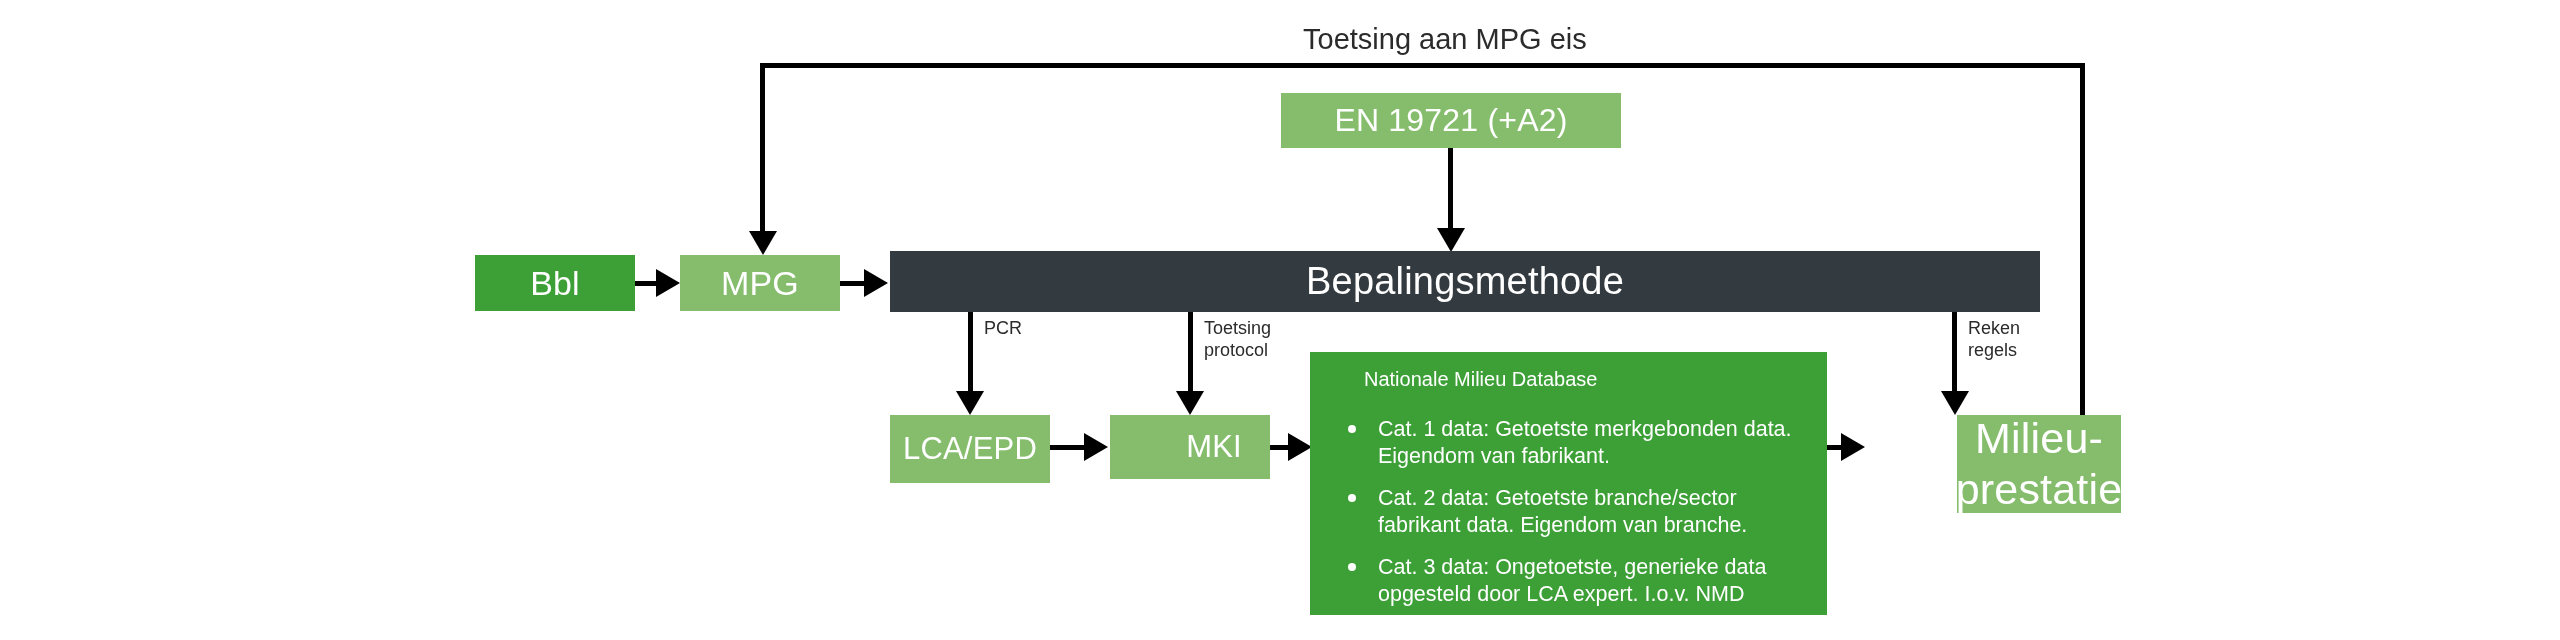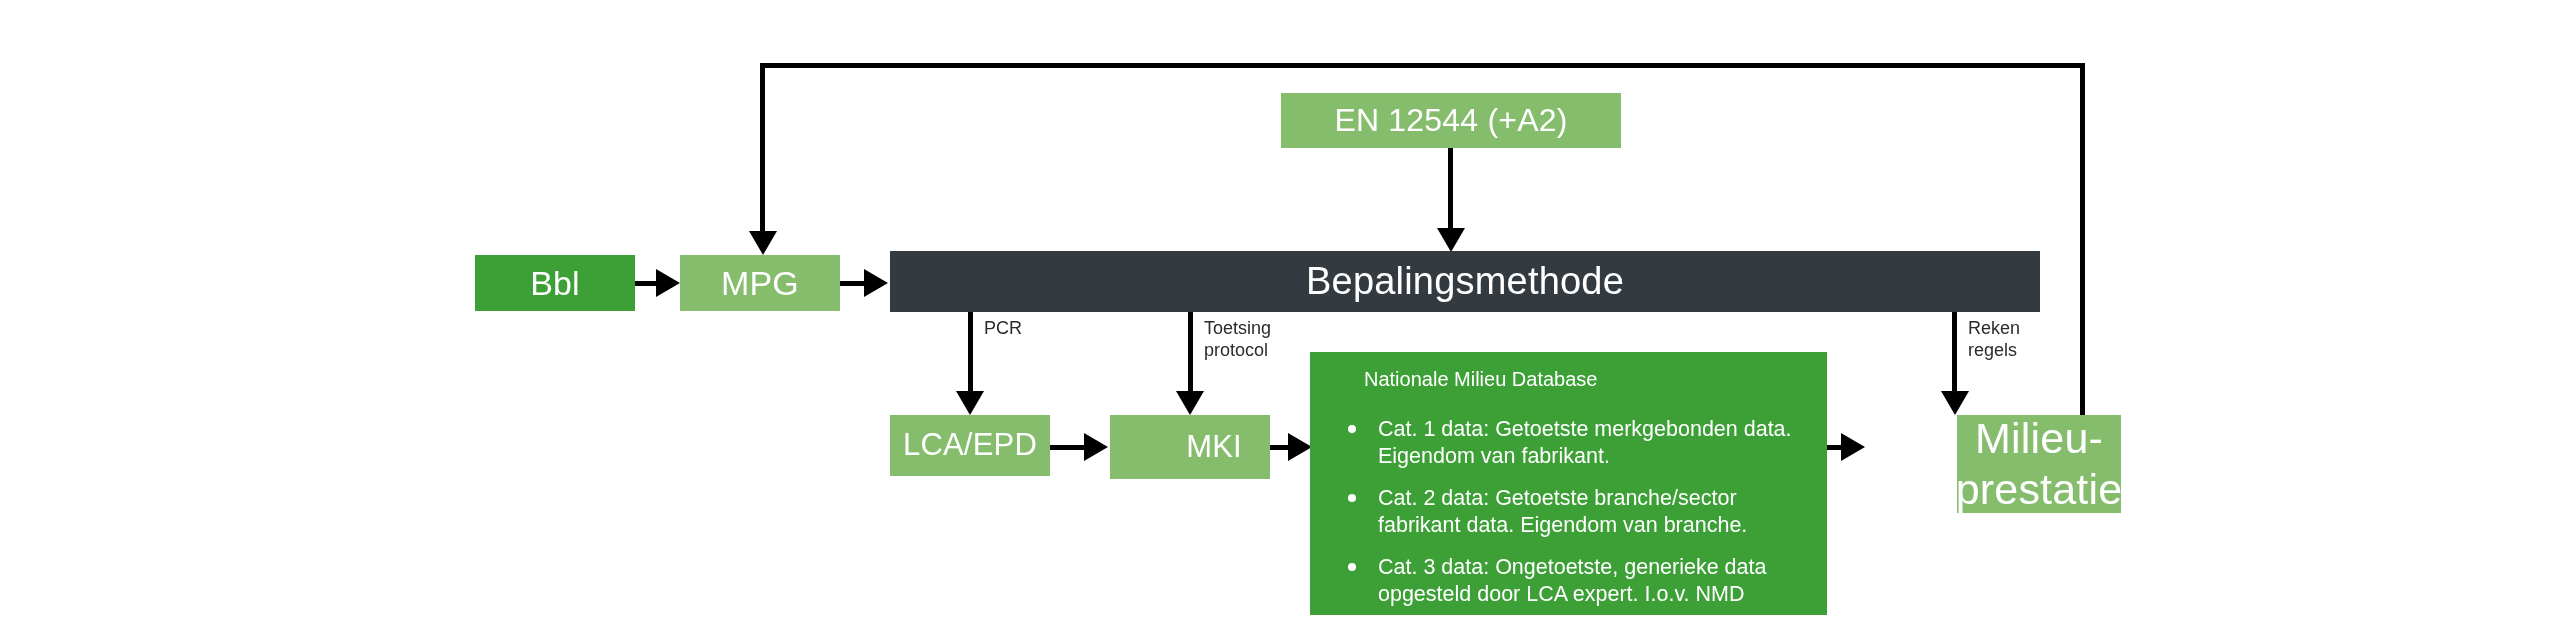--- a/index.html
+++ b/index.html
@@ -27,21 +27,21 @@
   }
   .green-dark{background:#3da037;}
   .green-light{background:#85bd6d;}
   .slate{background:#343b40;}
 
   
   #node-bbl{left:475px;top:255px;width:160px;height:56px;font-size:34px;}
   #node-mpg{left:680px;top:255px;width:160px;height:56px;font-size:34px;}
   #node-bepalingsmethode{left:890px;top:251px;width:1150px;height:61px;font-size:38px;}
   #node-en15804{left:1281px;top:93px;width:340px;height:55px;font-size:32px;}
-  #node-lca{left:890px;top:415px;width:160px;height:61px;font-size:31px;}
+  #node-lca{left:890px;top:415px;width:160px;height:68px;font-size:31px;}
   #node-mki{left:1110px;top:415px;width:160px;height:64px;font-size:31px;padding-left:48px;}
   #node-milieuprestatie{left:1957px;top:415px;width:164px;height:98px;font-size:43px;}
 
   
   #panel-nmd{
     position:absolute;left:1310px;top:352px;width:517px;height:263px;
     background:#3da037;box-sizing:border-box;
     padding:14px 22px 10px 22px;
   }
   #nmd-title{
@@ -88,20 +88,21 @@
 
 <div id="stage">
 
   <div class="line-h" style="left:2040px;top:461px;width:45px;"></div>
   <div class="line-v" style="left:2080px;top:63px;height:403px;"></div>
 
   <div class="line-h" style="left:760px;top:63px;width:1325px;"></div>
 
   <div class="line-v" style="left:760px;top:63px;height:168px;"></div>
   <div class="arrow-down" style="left:748.5px;top:231px;"></div>
+  <div class="edge-label" id="label-toetsing-mpg" style="left:1303px;top:22px;">Toetsing aan MPG eis</div>
 
   <div class="line-v" style="left:1448px;top:148px;height:80px;"></div>
   <div class="arrow-down" style="left:1436.5px;top:228px;"></div>
 
   <div class="line-h" style="left:635px;top:280.5px;width:24px;"></div>
   <div class="arrow-right" style="left:656px;top:269px;"></div>
 
   <div class="line-h" style="left:840px;top:280.5px;width:26px;"></div>
   <div class="arrow-right" style="left:864px;top:269px;"></div>
 
@@ -127,21 +128,21 @@
 
   <div class="line-h" style="left:1827px;top:444.5px;width:16px;"></div>
   <div class="arrow-right" style="left:1841px;top:433px;"></div>
 
   <div class="node green-dark" id="node-bbl">Bbl</div>
 
   <div class="node slate" id="node-bepalingsmethode">Bepalingsmethode</div>
 
   <div class="node green-light" id="node-mpg">MPG</div>
 
-  <div class="node green-light" id="node-en15804">EN 12544 (+A2)</div>
+  <div class="node green-light" id="node-en15804">EN 19721 (+A2)</div>
 
   <div class="node green-light" id="node-lca">LCA/EPD</div>
 
   <div class="node green-light" id="node-mki">MKI</div>
 
   <div class="node green-light" id="node-milieuprestatie">Milieu-
 prestatie</div>
 
   <div id="panel-nmd">
     <div id="nmd-title">Nationale Milieu Database</div>

